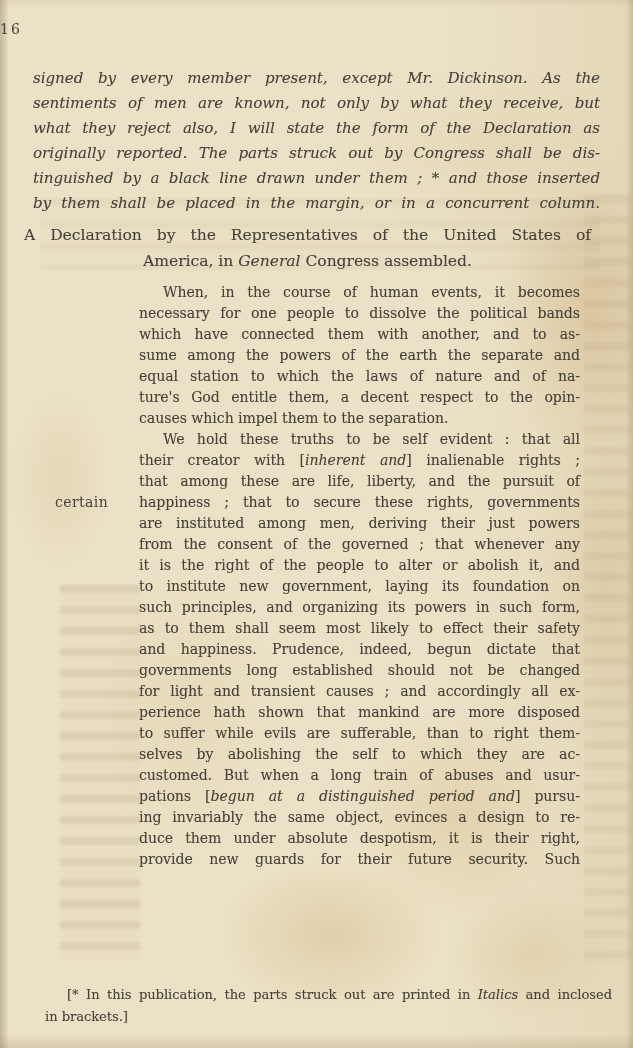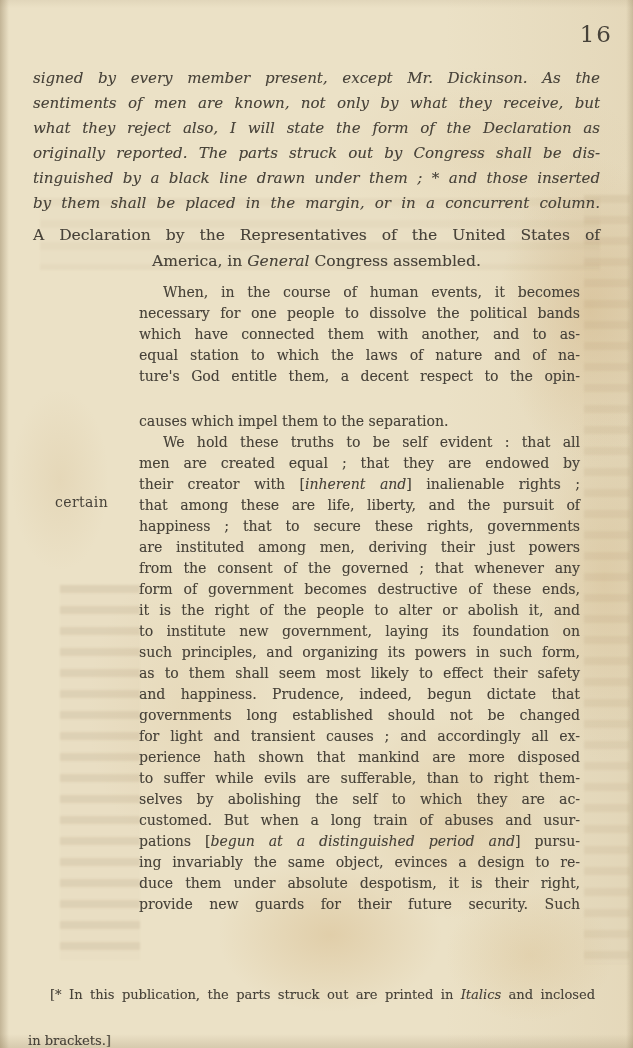--- a/index.html
+++ b/index.html
@@ -45,56 +45,56 @@
       rgba(146,117,77,0.10) 0 8px, rgba(146,117,77,0.015) 8px 21px);
   }
   .ghost-mid {
     left: 40px; top: 198px; width: 560px; height: 72px;
     background: repeating-linear-gradient(180deg,
       rgba(146,117,77,0.06) 0 8px, rgba(146,117,77,0.01) 8px 22px);
   }
   .page-number {
     position: absolute;
     left: 0; right: 20px; top: 21px;
-    text-align: right;
-    font-size: 23px;
+    text-align: left;
+    font-size: 14px;
     letter-spacing: 2px;
   }
   .intro {
     position: absolute;
     left: 33px; top: 66px; width: 567px;
     font-size: 15px; line-height: 25px; font-style: italic;
   }
   .heading {
     position: absolute;
-    left: 33px; top: 222px; width: 567px;
+    left: 24px; top: 222px; width: 567px;
     font-size: 15.5px; line-height: 26px;
   }
   .declaration {
     position: absolute;
     left: 139px; top: 282px; width: 441px;
     font-size: 14px; line-height: 21px;
   }
   .margin-note {
     position: absolute;
     left: 55px; top: 494px;
     font-size: 14px; letter-spacing: 0.4px;
   }
   .footnote {
     position: absolute;
-    left: 28px; top: 984px; width: 567px;
+    left: 45px; top: 984px; width: 567px;
     font-size: 13px; line-height: 22px;
   }
   .line {
     text-align: justify;
     text-align-last: justify;
     text-justify: inter-word;
     text-shadow: 0.3px 0.3px 0 rgba(71,66,57,0.30);
   }
-  .line.end { text-align-last: left; margin-top: 24px; }
+  .line.end { text-align-last: left; }
   .line.center { text-align: center; text-align-last: center; }
   .line.indent { text-indent: 24px; }
   .line.indent-sm { text-indent: 22px; }
   em { font-style: italic; }
 </style>
 </head>
 <body>
 
 <div class="page">
 
@@ -117,31 +117,30 @@
     <div class="line">A Declaration by the Representatives of the United States of</div>
     <div class="line center"><span>America, in </span><em>General</em><span> Congress assembled.</span></div>
   </div>
 
   <div class="margin-note">certain</div>
 
   <div class="declaration">
     <div class="line indent">When, in the course of human events, it becomes</div>
     <div class="line">necessary for one people to dissolve the political bands</div>
     <div class="line">which have connected them with another, and to as-</div>
+    <div class="line">sume among the powers of the earth the separate and</div>
     <div class="line">equal station to which the laws of nature and of na-</div>
     <div class="line">ture's God entitle them, a decent respect to the opin-</div>
     <div class="line end">causes which impel them to the separation.</div>
     <div class="line indent">We hold these truths to be self evident : that all</div>
-    <div class="line">men are created equal ; that they are endowed by</div>
     <div class="line"><span>their creator with [</span><em>inherent and</em><span>] inalienable rights ;</span></div>
     <div class="line">that among these are life, liberty, and the pursuit of</div>
     <div class="line">happiness ; that to secure these rights, governments</div>
     <div class="line">are instituted among men, deriving their just powers</div>
     <div class="line">from the consent of the governed ; that whenever any</div>
-    <div class="line">form of government becomes destructive of these ends,</div>
     <div class="line">it is the right of the people to alter or abolish it, and</div>
     <div class="line">to institute new government, laying its foundation on</div>
     <div class="line">such principles, and organizing its powers in such form,</div>
     <div class="line">as to them shall seem most likely to effect their safety</div>
     <div class="line">and happiness. Prudence, indeed, begun dictate that</div>
     <div class="line">governments long established should not be changed</div>
     <div class="line">for light and transient causes ; and accordingly all ex-</div>
     <div class="line">perience hath shown that mankind are more disposed</div>
     <div class="line">to suffer while evils are sufferable, than to right them-</div>
     <div class="line">selves by abolishing the self to which they are ac-</div>

